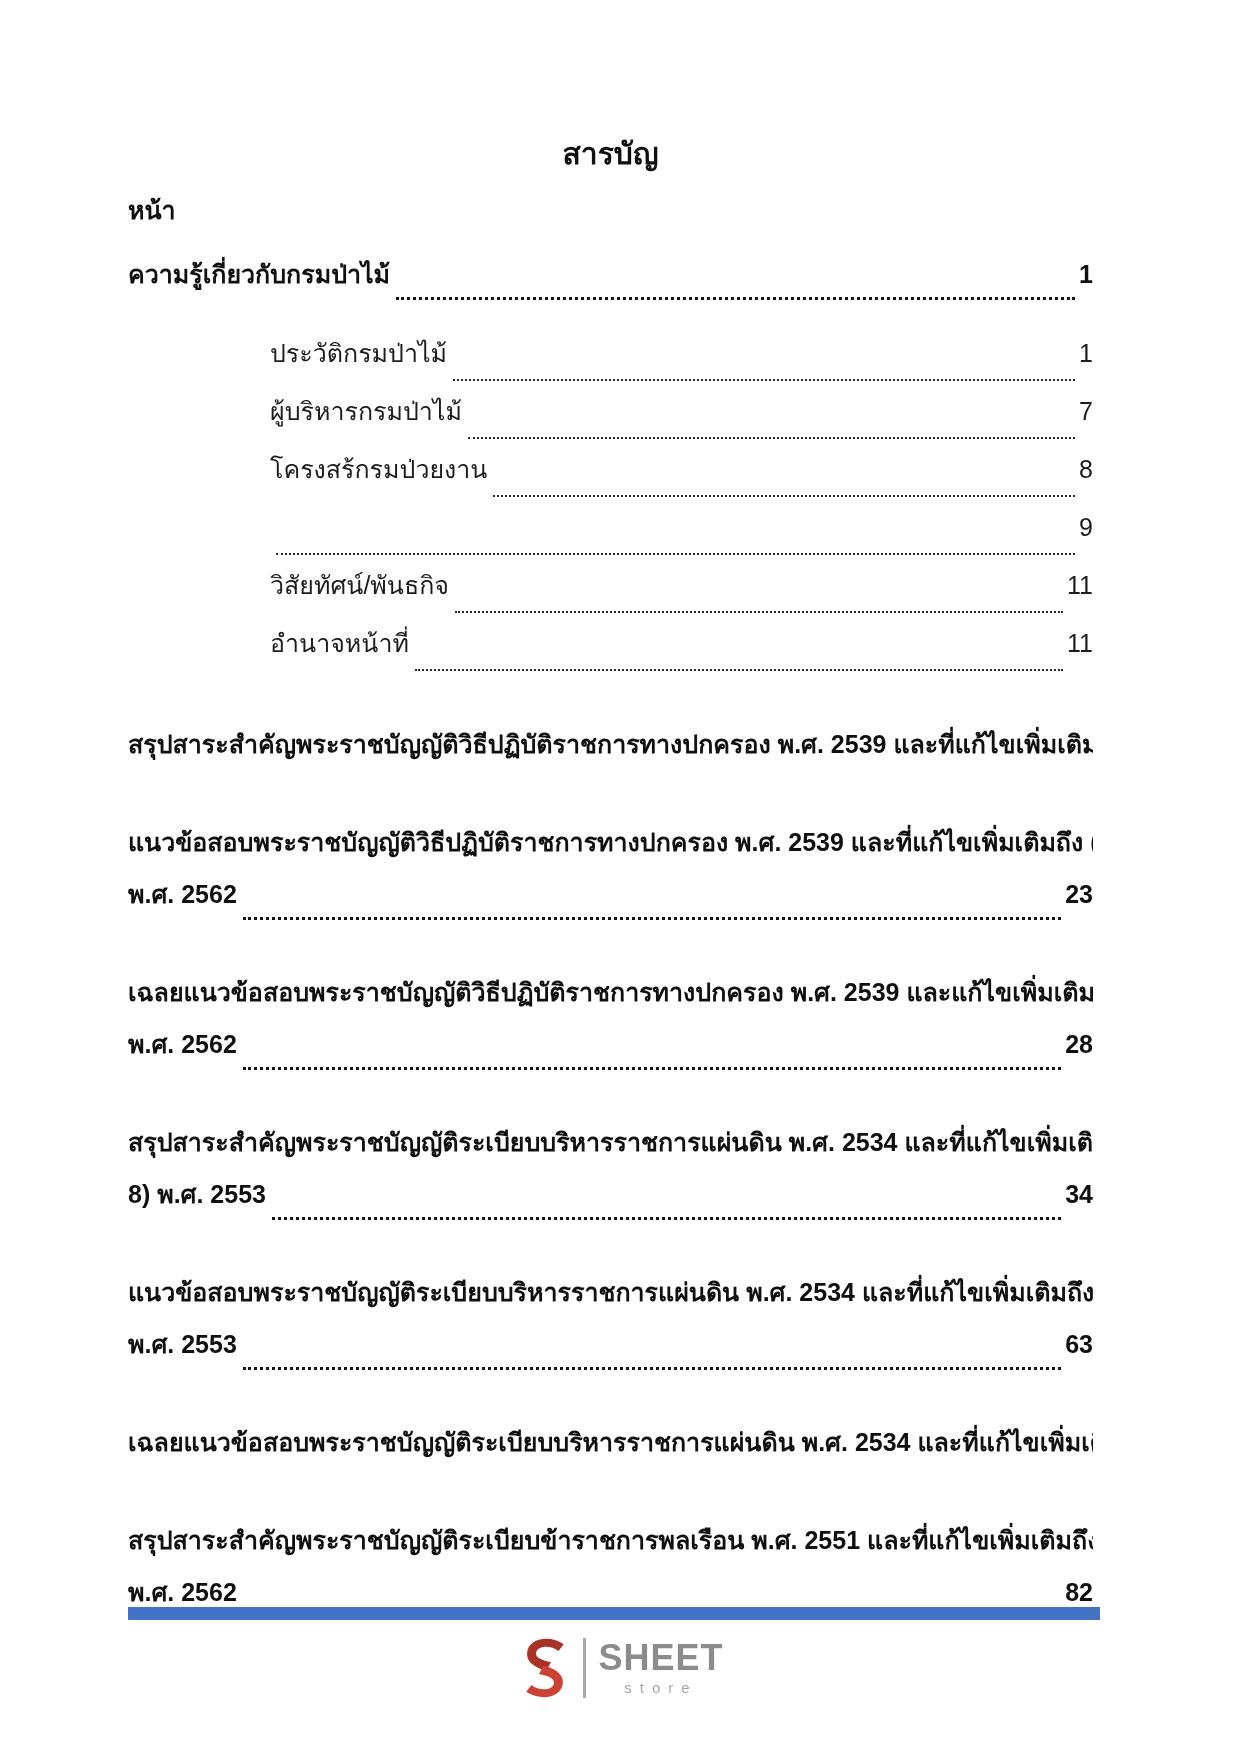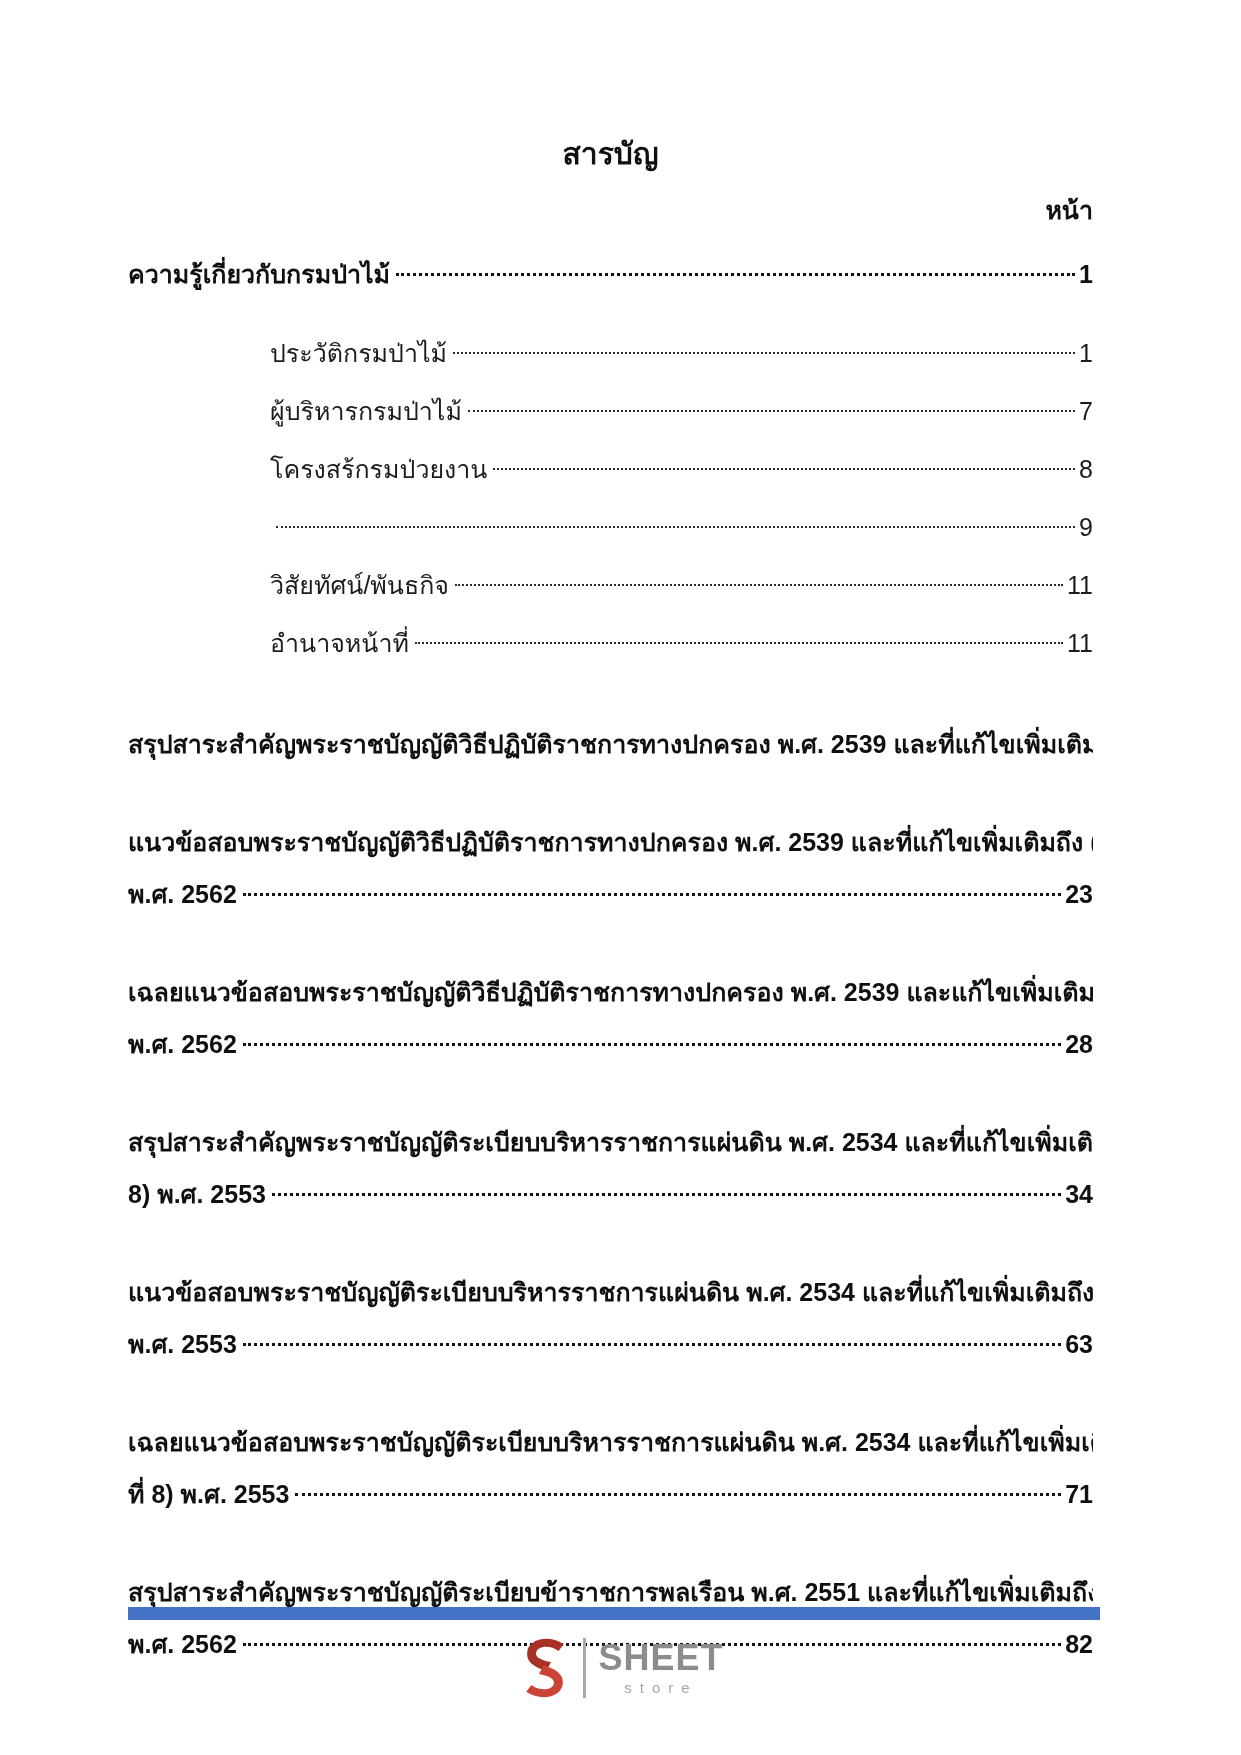--- a/index.html
+++ b/index.html
@@ -7,24 +7,24 @@
     width:1241px;height:1755px;background:#ffffff;
     font-family:"Liberation Sans","DejaVu Sans",sans-serif;
     color:#141414;overflow:hidden;
   }
   .page{position:relative;width:1241px;height:1755px;background:#fff;}
   .content{position:absolute;left:128px;top:136px;width:965px;}
   .doc-title{
     text-align:center;font-size:30px;font-weight:700;line-height:36px;color:#101010;
   }
   .page-col{
-    text-align:right;font-size:25px;font-weight:700;line-height:32px;margin-top:22px;color:#101010;
+    text-align:left;font-size:25px;font-weight:700;line-height:32px;margin-top:22px;color:#101010;
   }
   .toc{margin-top:22px;}
-  .row{display:flex;align-items:center;font-size:25px;line-height:52px;white-space:nowrap;}
+  .row{display:flex;align-items:flex-end;font-size:25px;line-height:52px;white-space:nowrap;}
   .entry.chapter{font-weight:700;color:#101010;}
   .entry.sub{font-weight:400;color:#1c1c1c;}
   .entry.sub .row{line-height:58px;margin-left:142px;}
   .entry.sub:first-of-type .row{margin-top:0;}
   .entry.sub.first-sub .row{margin-top:24px;}
   .entry.gap-before .row:first-child{margin-top:46px;}
   .t{flex:0 1 auto;overflow:hidden;}
   .dots{flex:1 1 10px;min-width:12px;margin:0 4px 0 6px;border-bottom:3.5px dotted #141414;}
   .entry.sub .dots{border-bottom:2.5px dotted #2a2a2a;margin-bottom:1px;}
   .pg{flex:0 0 auto;text-align:right;}
@@ -144,25 +144,20 @@
           <div class="row">
             <span class="t">พ.ศ. 2553</span>
             <span class="dots"></span>
             <span class="pg">63</span>
           </div>
         </div>
         <div class="entry chapter gap-before">
           <div class="row">
             <span class="t">เฉลยแนวข้อสอบพระราชบัญญัติระเบียบบริหารราชการแผ่นดิน พ.ศ. 2534 และที่แก้ไขเพิ่มเติมถึง (ฉบับ</span>
           </div>
-          <div class="row">
-            <span class="t">ที่ 8) พ.ศ. 2553</span>
-            <span class="dots"></span>
-            <span class="pg">71</span>
-          </div>
         </div>
         <div class="entry chapter gap-before">
           <div class="row">
             <span class="t">สรุปสาระสำคัญพระราชบัญญัติระเบียบข้าราชการพลเรือน พ.ศ. 2551 และที่แก้ไขเพิ่มเติมถึง (ฉบับที่ 3)</span>
           </div>
           <div class="row">
             <span class="t">พ.ศ. 2562</span>
             <span class="dots"></span>
             <span class="pg">82</span>
           </div>

